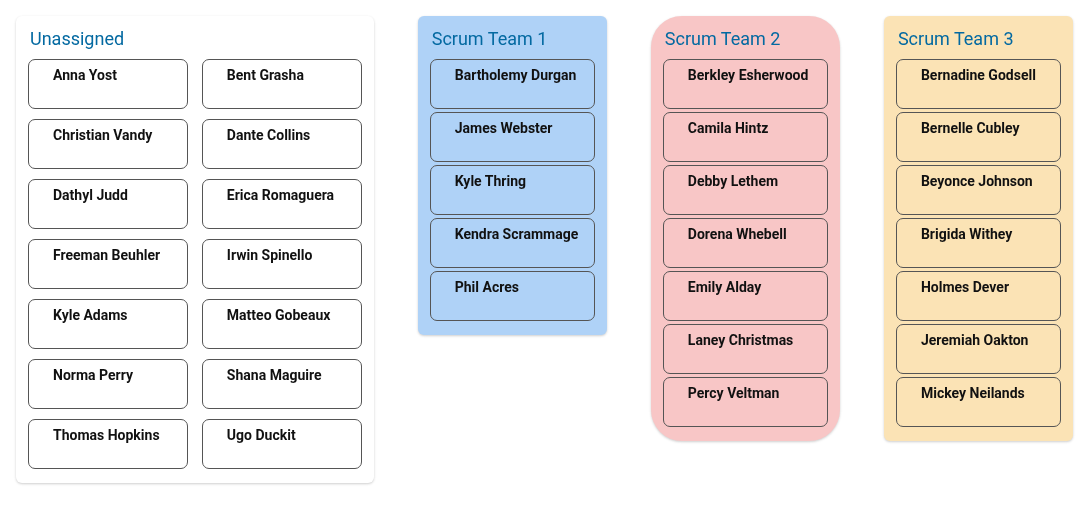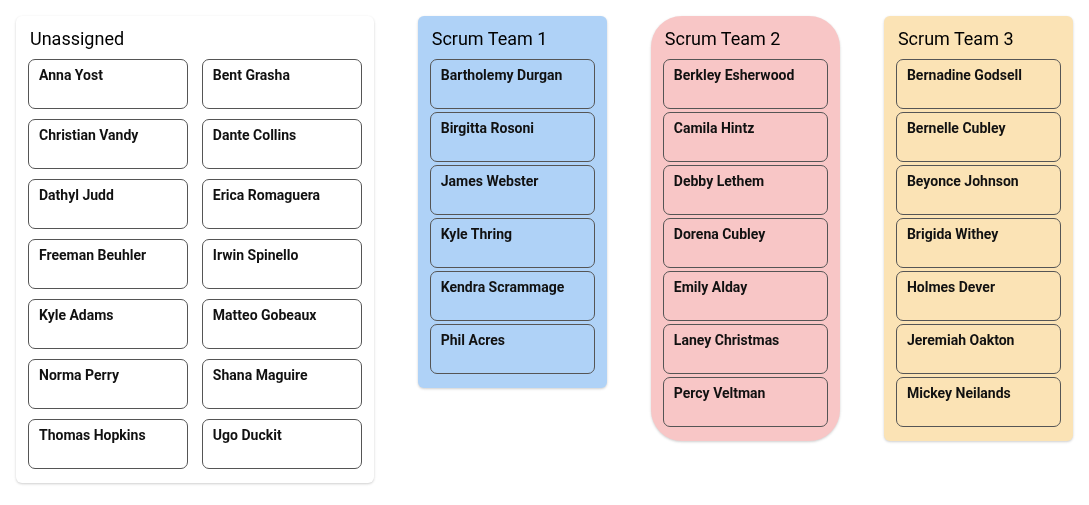--- a/index.html
+++ b/index.html
@@ -26,40 +26,40 @@
     background: #fff;
   }
   .column.team {
     width: 210px;
     margin-left: 28px;
   }
   .column.team1 { background: #afd2f7; }
   .column.team2 { background: #f8c6c6; border-radius: 31px; }
   .column.team3 { background: #fbe3b5; }
   .col-title {
-    color: #000000;
+    color: #0369a1;
     font-size: 18px;
     font-weight: 400;
     margin: 2px 0 10px 2px;
   }
   .card-grid-2 {
     display: grid;
     grid-template-columns: 1fr 1fr;
     gap: 10px 14px;
   }
   .card-grid-1 {
     display: grid;
     grid-template-columns: 1fr;
     gap: 3px;
   }
   .card {
     border: 1px solid #555;
     border-radius: 7px;
     height: 50px;
-    padding: 7px 10px 6px 10px;
+    padding: 7px 10px 6px 24px;
     font-size: 14px;
     font-weight: 700;
     color: #111;
     display: flex;
     align-items: flex-start;
     cursor: grab;
     background: rgba(255,255,255,0);
     line-height: 1.2;
   }
   .column.unassigned .card { background: #fff; }
@@ -117,23 +117,20 @@
     </div>
   </div>
 
   <div class="column team team1">
     <div class="col-title">Scrum Team 1</div>
     <div class="card-grid-1">
       <div class="card">
           <span>Bartholemy Durgan</span>
         </div>
       <div class="card">
-          <span>Birgitta Rosoni</span>
-        </div>
-      <div class="card">
           <span>James Webster</span>
         </div>
       <div class="card">
           <span>Kyle Thring</span>
         </div>
       <div class="card">
           <span>Kendra Scrammage</span>
         </div>
       <div class="card">
           <span>Phil Acres</span>
@@ -147,21 +144,21 @@
       <div class="card">
           <span>Berkley Esherwood</span>
         </div>
       <div class="card">
           <span>Camila Hintz</span>
         </div>
       <div class="card">
           <span>Debby Lethem</span>
         </div>
       <div class="card">
-          <span>Dorena Cubley</span>
+          <span>Dorena Whebell</span>
         </div>
       <div class="card">
           <span>Emily Alday</span>
         </div>
       <div class="card">
           <span>Laney Christmas</span>
         </div>
       <div class="card">
           <span>Percy Veltman</span>
         </div>

